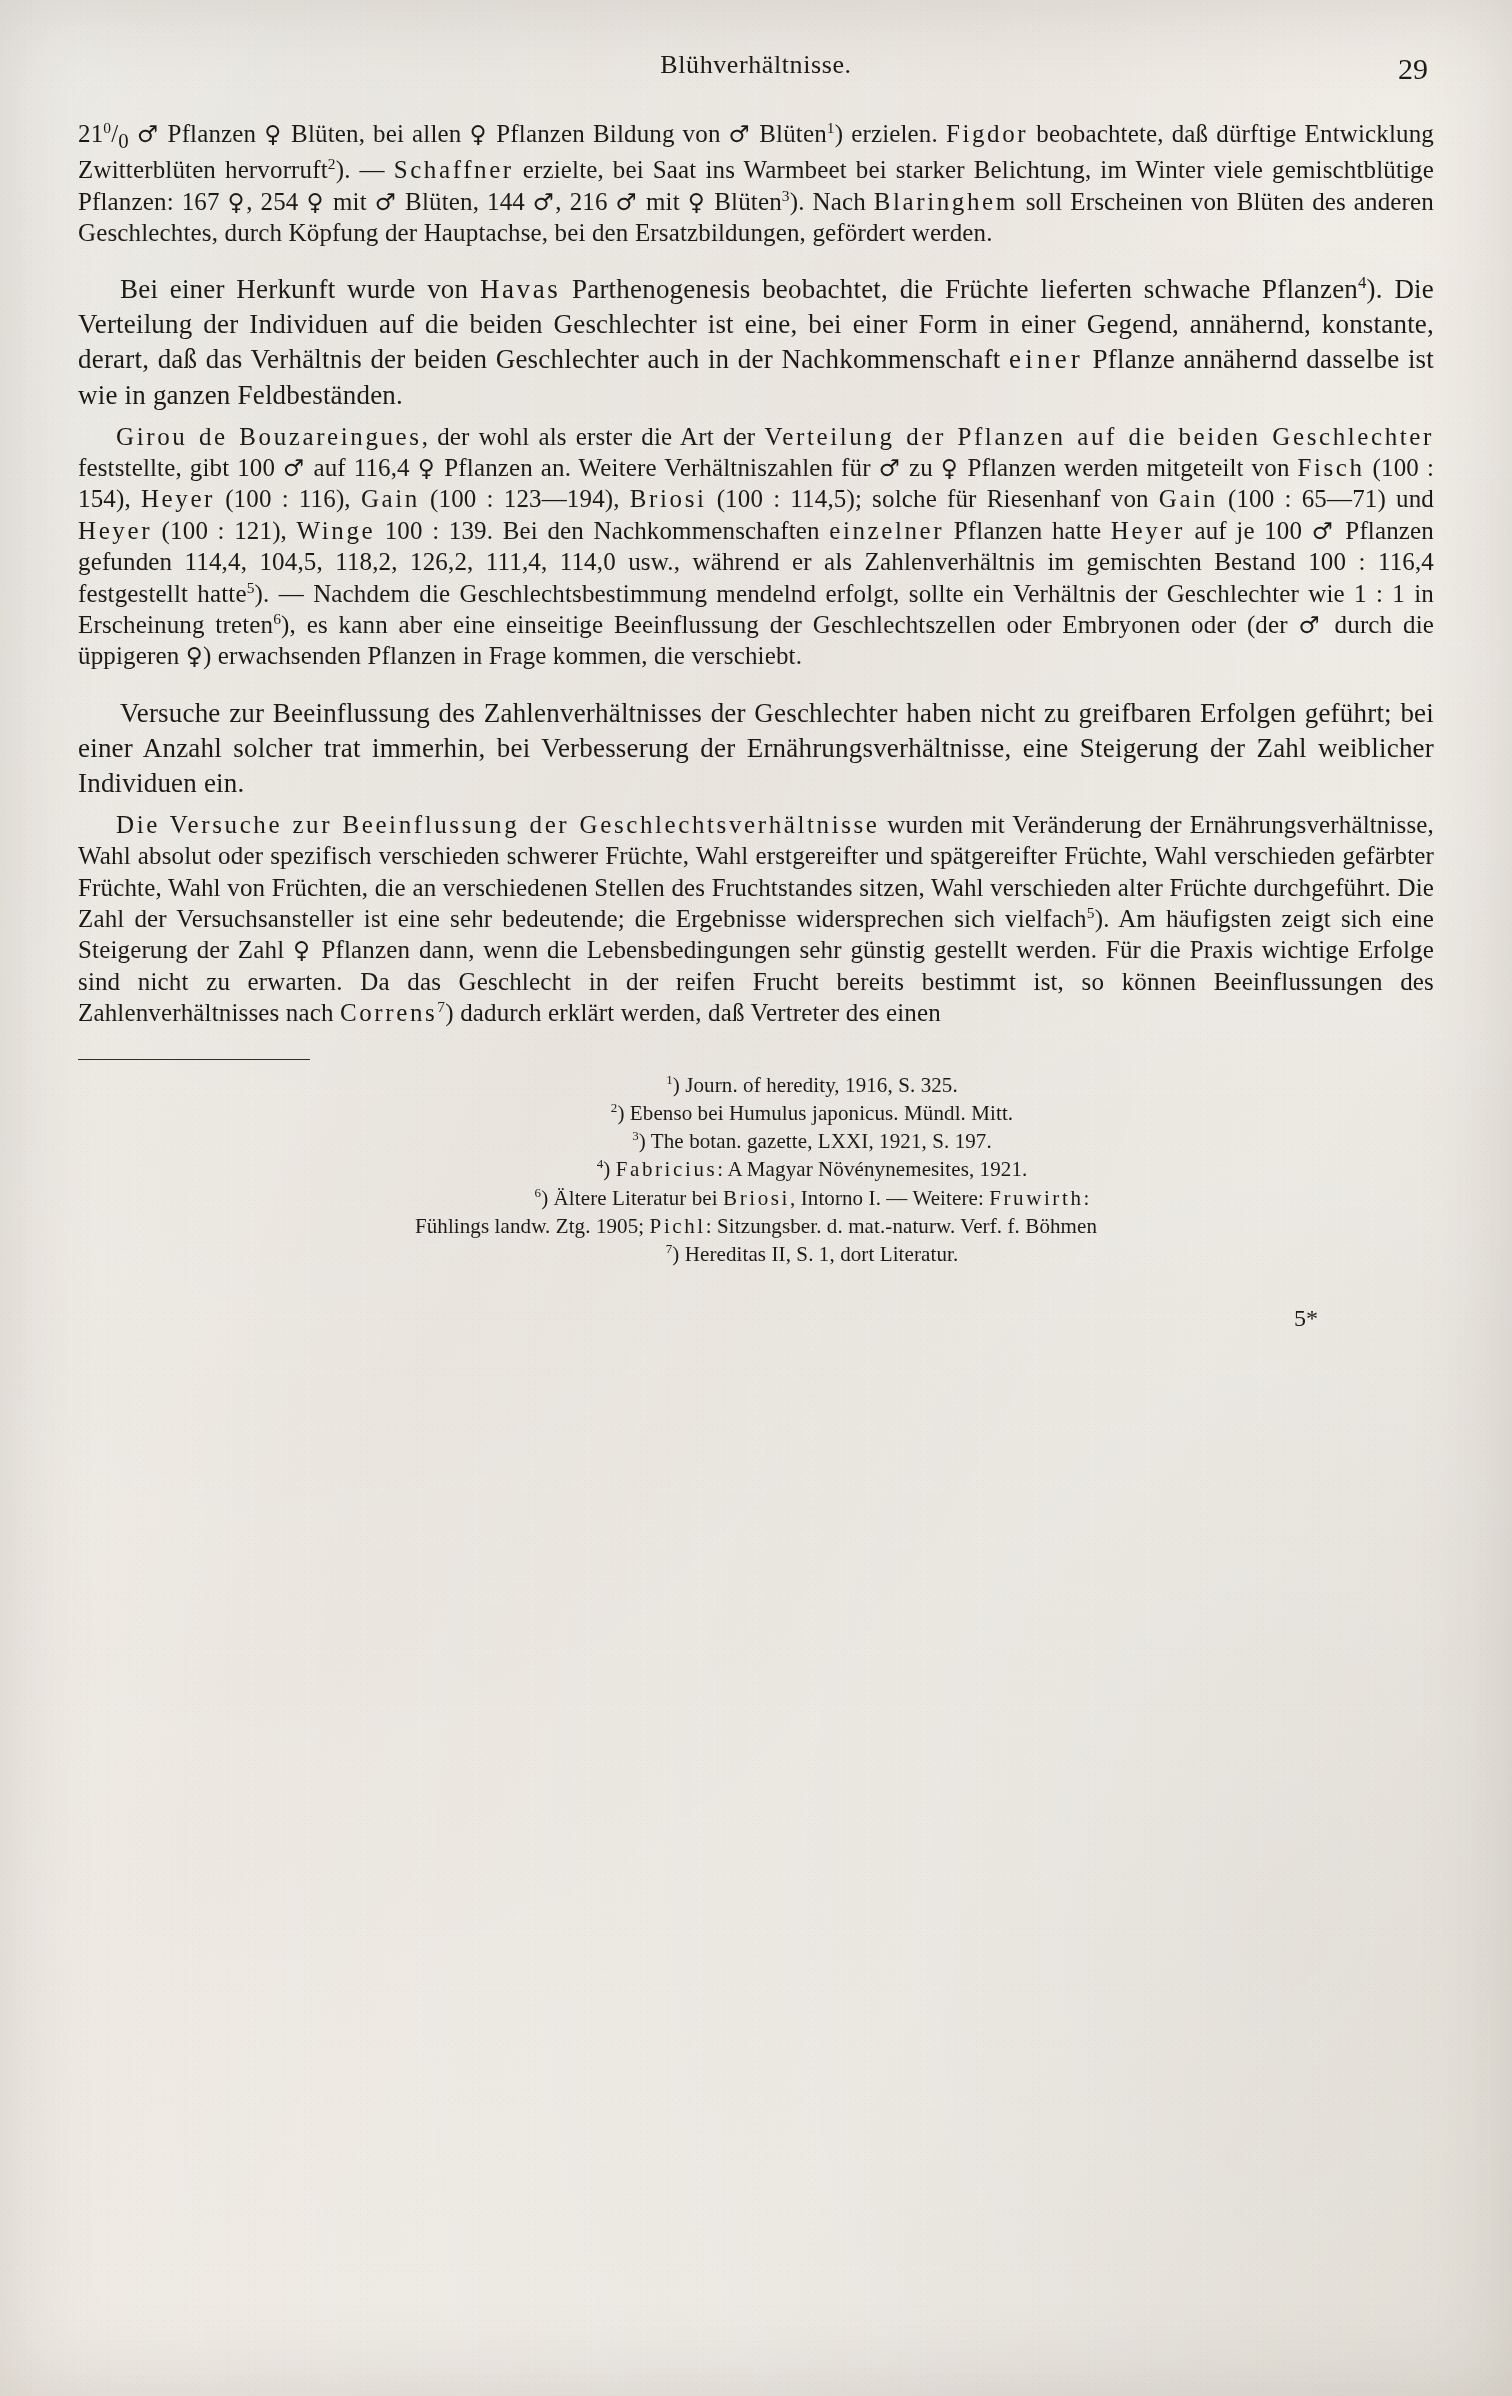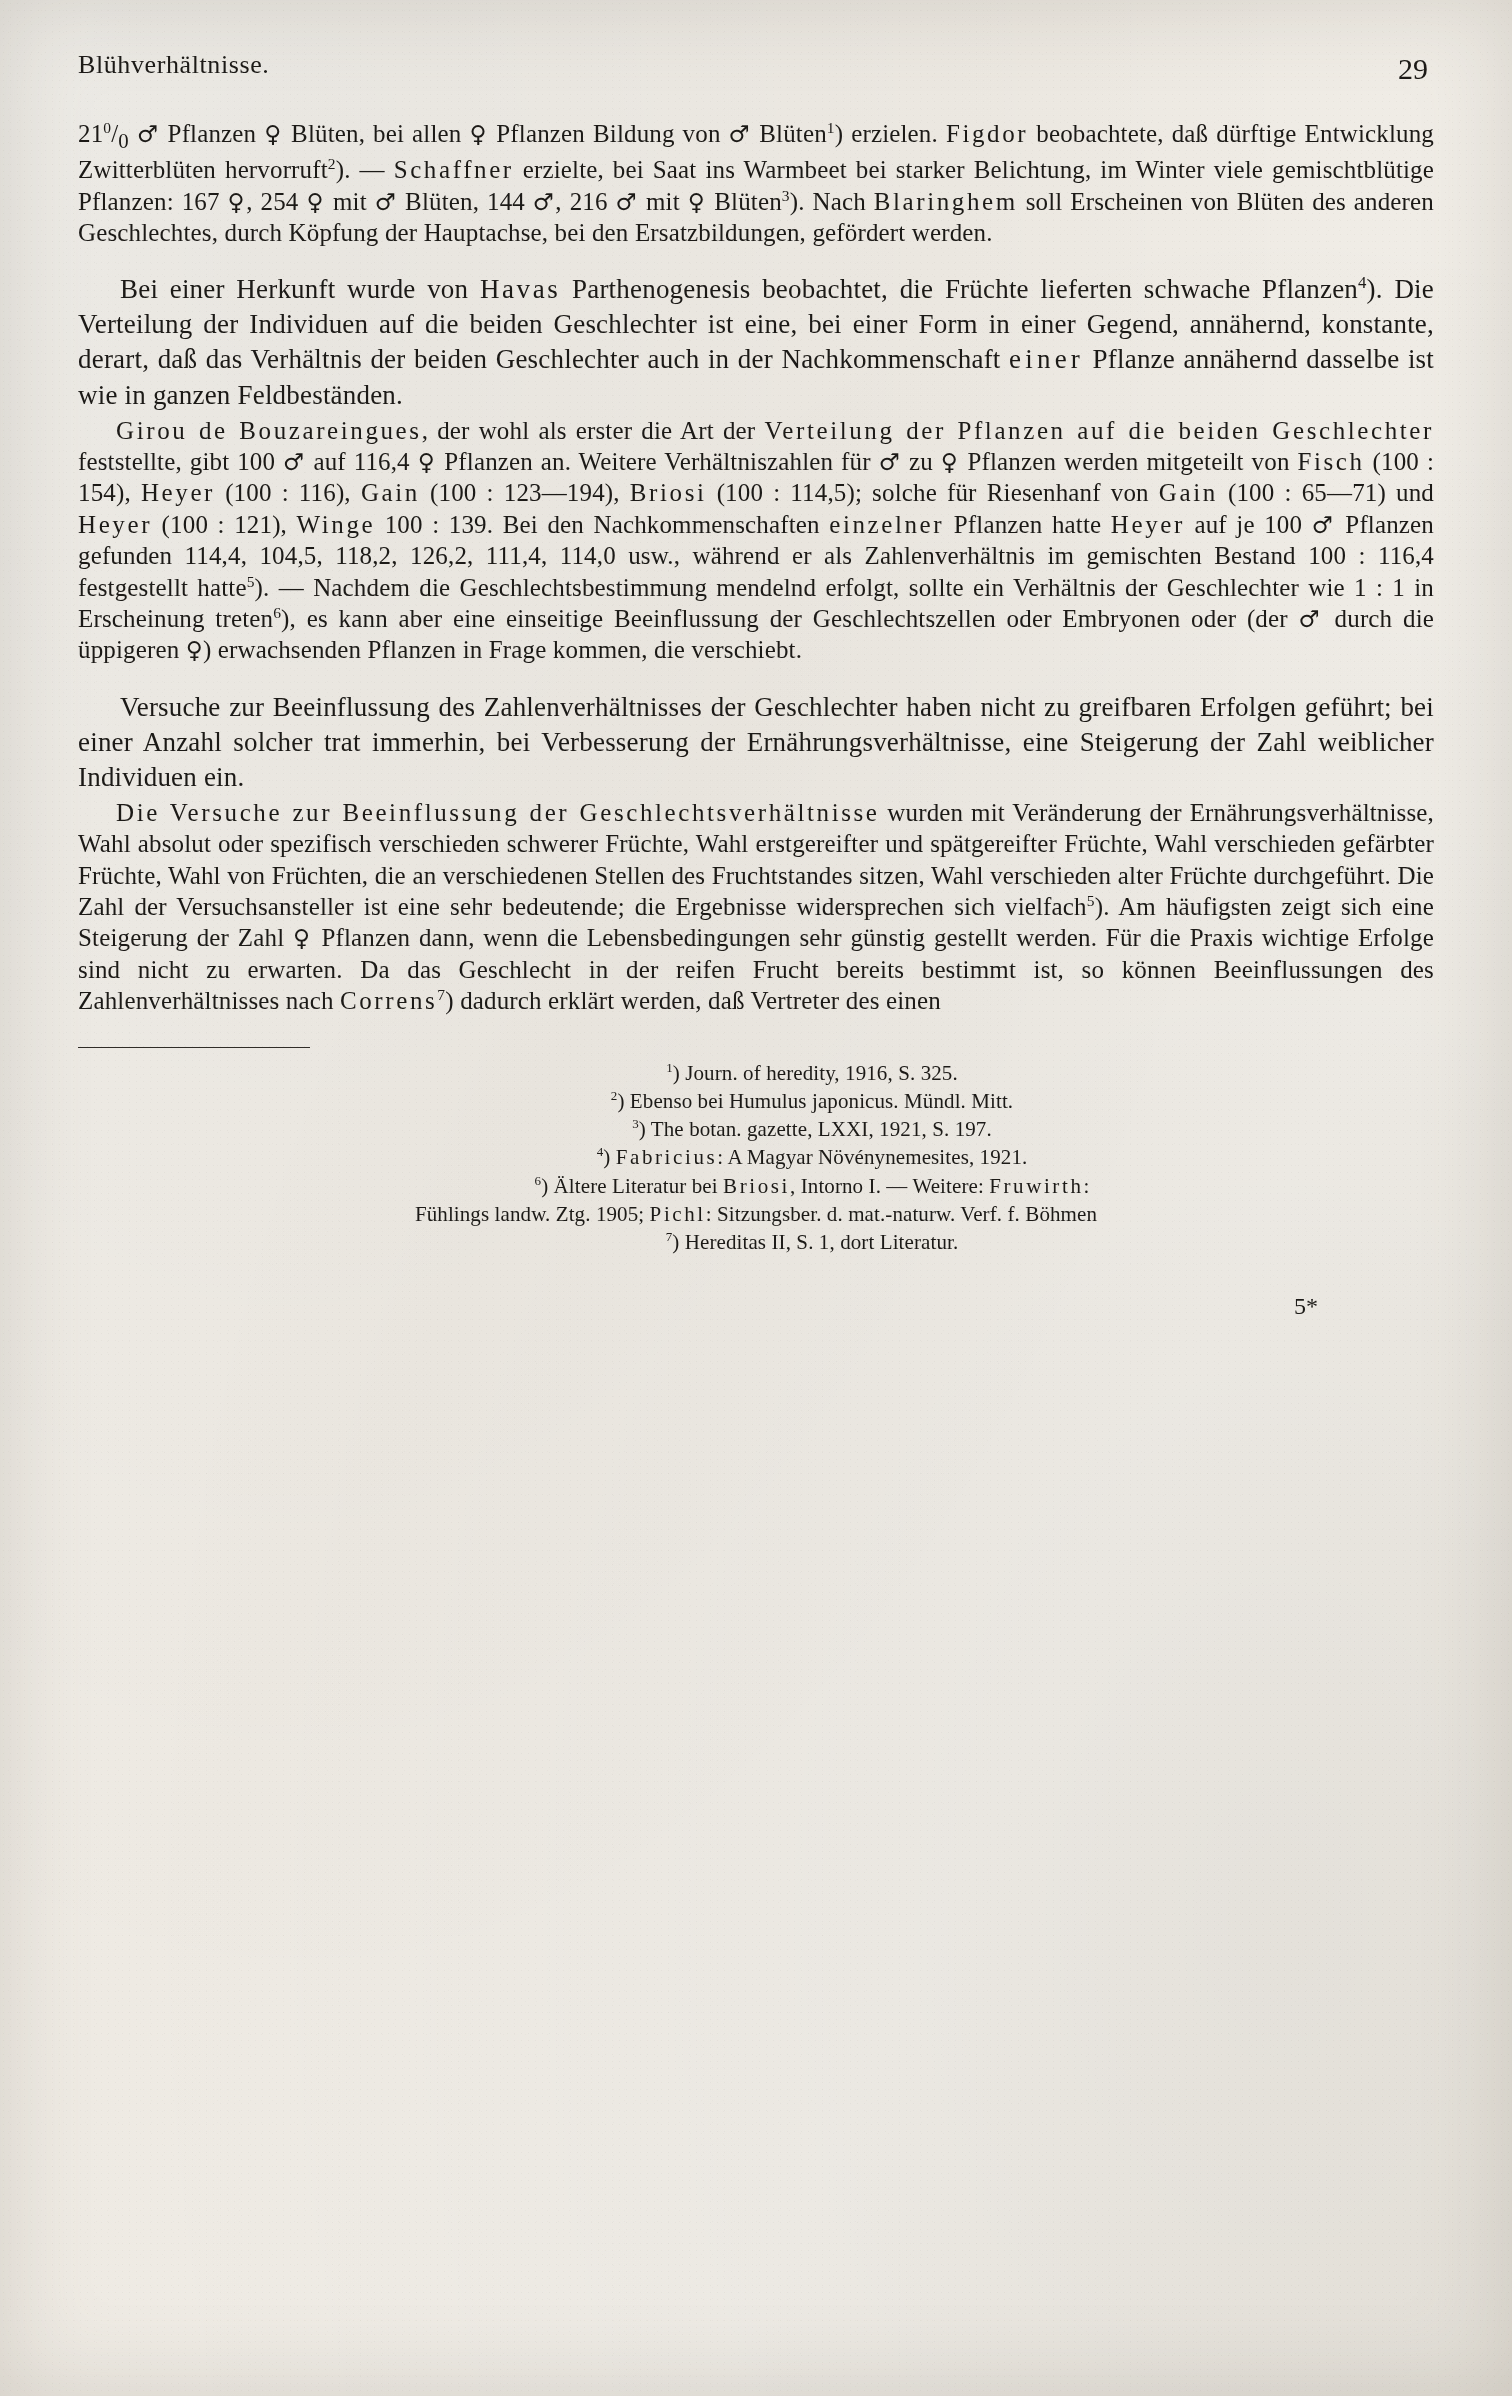--- a/index.html
+++ b/index.html
@@ -43,21 +43,21 @@
   }
   
   .header {
     position: relative;
     height: 58px;
   }
   .running-title {
     position: absolute;
     left: 0; right: 0;
     top: 6px;
-    text-align: left;
+    text-align: center;
     font-size: 26px;
     letter-spacing: 0.6px;
   }
   .page-number {
     position: absolute;
     right: 6px;
     top: 8px;
     font-size: 30px;
   }
 
@@ -75,21 +75,21 @@
     line-height: 1.255;
     letter-spacing: 0.15px;
   }
   .lg {
     font-size: 27px;
     line-height: 1.30;
     letter-spacing: 0.2px;
   }
   .indent { text-indent: 38px; }
   .indent-lg { text-indent: 42px; }
-  .gap-s { margin-top: 2px; }
+  .gap-s { margin-top: 8px; }
   .gap-m { margin-top: 24px; }
 
   .sp { letter-spacing: 2.6px; }   
   .sp-wide { letter-spacing: 4.2px; }
 
   sup {
     font-size: 0.62em;
     vertical-align: super;
     line-height: 0;
   }

